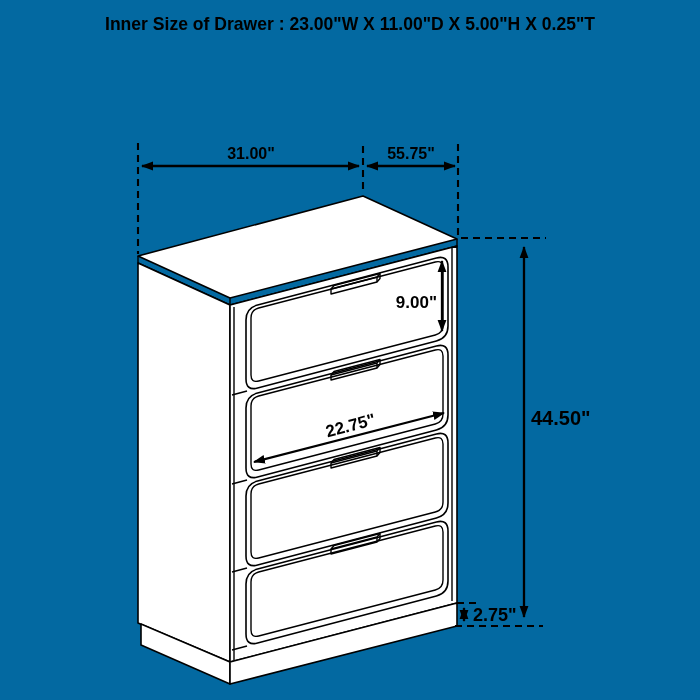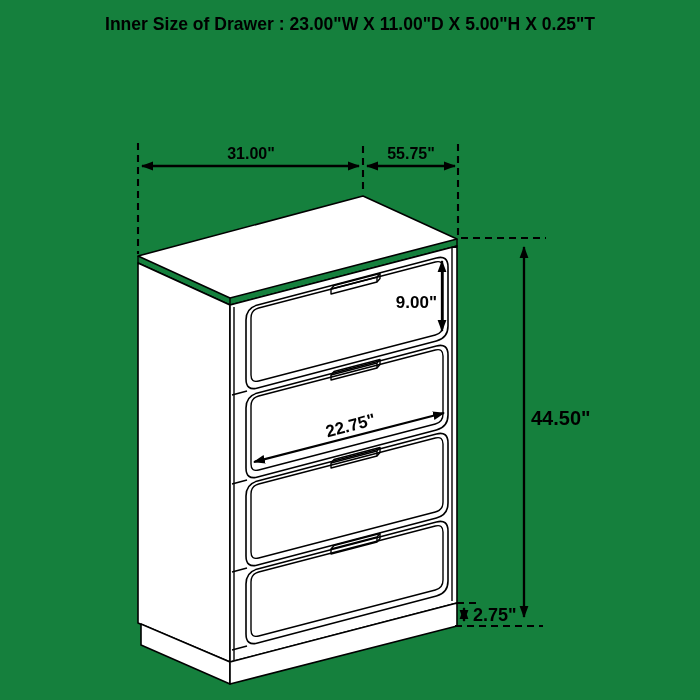--- a/index.html
+++ b/index.html
@@ -1,19 +1,19 @@
 <!DOCTYPE html>
 <html><head>
 <meta charset="utf-8">
 <style>
   html,body{margin:0;padding:0;background:#fff;}
   .canvas{
     position:relative;
     width:700px;height:700px;
-    background:#15803d;
+    background:#0369a1;
     font-family:"Liberation Sans", sans-serif;
     overflow:hidden;
   }
   svg{display:block;}
   .dim-text{
     font-family:"Liberation Sans", sans-serif;
     font-weight:bold;
     fill:#000;
   }
   .outline{fill:#ffffff;stroke:#000;stroke-width:1.6;stroke-linejoin:round;}

